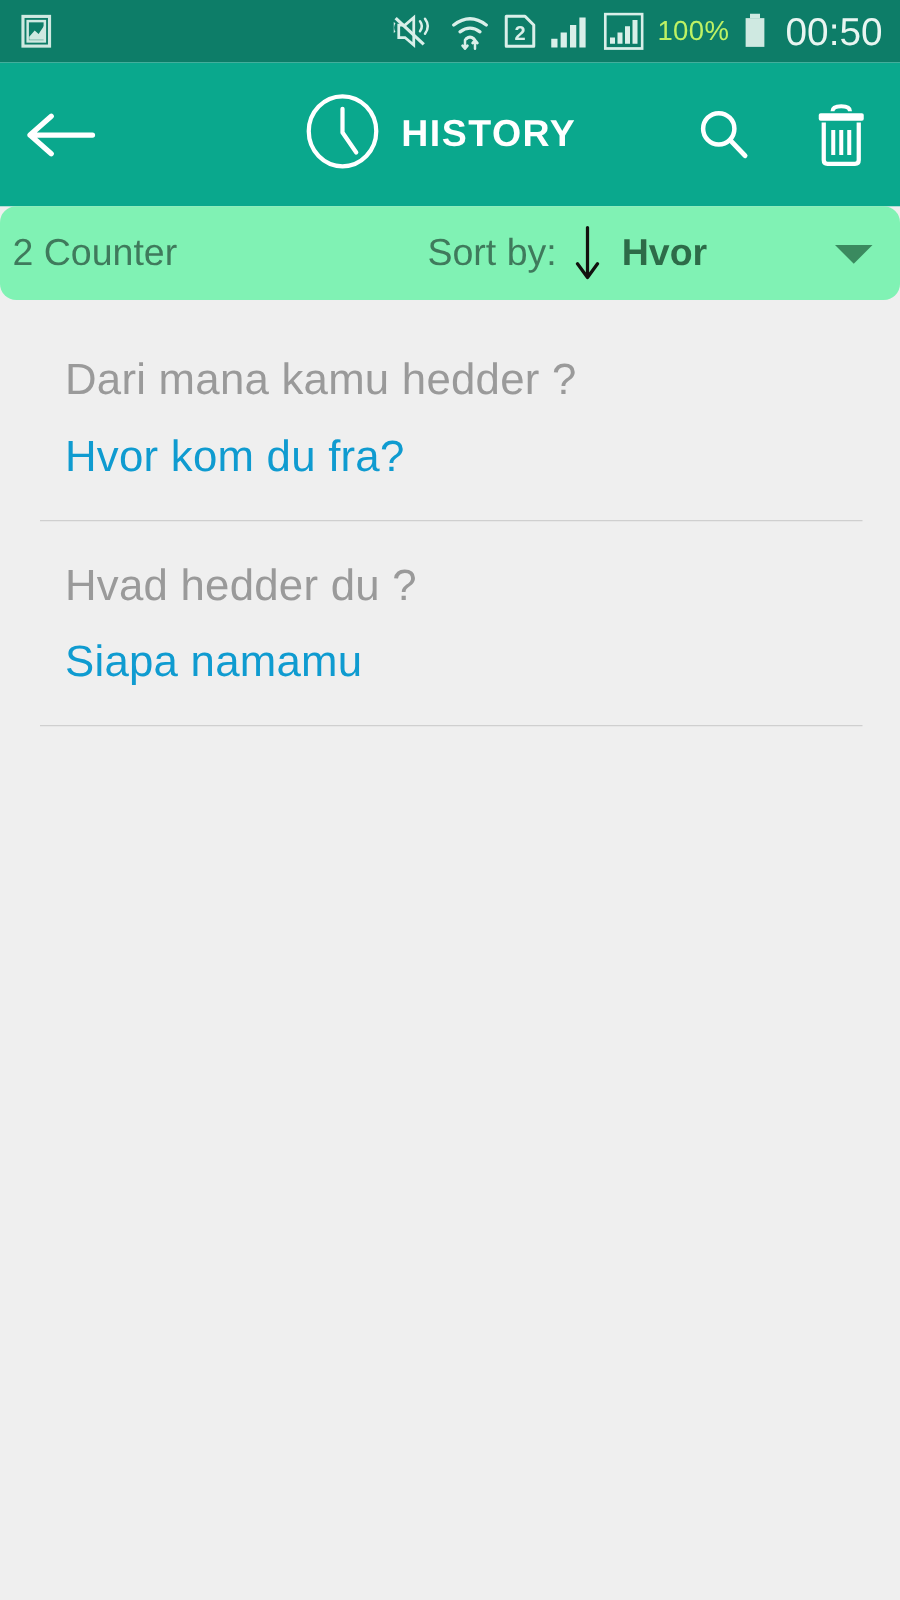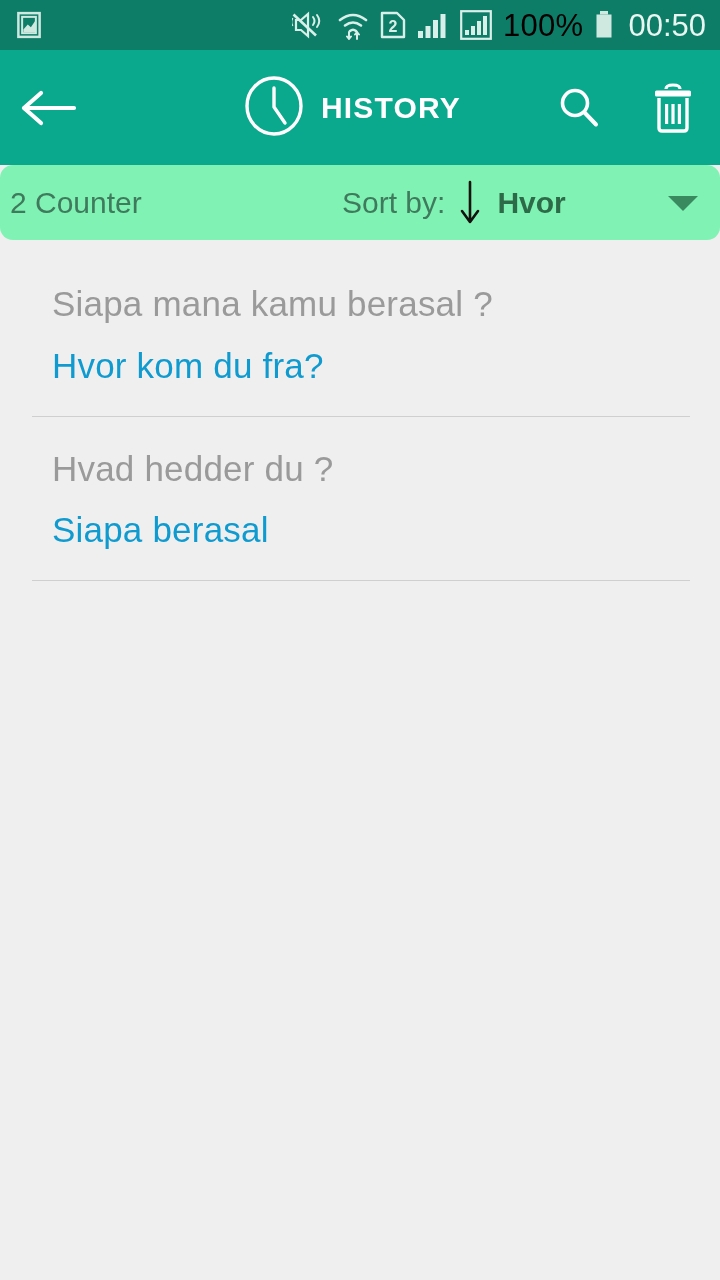--- a/index.html
+++ b/index.html
@@ -18,21 +18,21 @@
     display:flex; align-items:center;
     padding:0 14px;
   }
   .status-left{ display:flex; align-items:center; }
   .status-right{
     margin-left:auto;
     display:flex; align-items:center; gap:11px;
   }
   .sb-icon{ display:flex; align-items:center; justify-content:center; }
   .sb-text{
-    color:#000000; font-size:31px; letter-spacing:.3px;
+    color:#bef264; font-size:22px; letter-spacing:.3px;
     font-weight:400; line-height:1;
   }
   .sb-clock{
     color:#e8f5f1; font-size:31px; font-weight:400;
     line-height:1; margin-left:3px;
   }
 
   
   .app-bar{
     height:115px; width:100%;
@@ -237,24 +237,24 @@
   <span class="sort-caret">
     <svg width="34" height="24" viewBox="0 0 34 24">
       <path d="M2 5 L32 5 L17 20 Z" fill="#3a8a5f"></path>
     </svg>
   </span>
 </div>
 
 <div class="list">
 
   <div class="list-item">
-    <div class="item-source">Siapa mana kamu berasal ?</div>
+    <div class="item-source">Dari mana kamu hedder ?</div>
     <div class="item-target">Hvor kom du fra?</div>
   </div>
   <div class="divider"></div>
 
   <div class="list-item">
     <div class="item-source">Hvad hedder du ?</div>
-    <div class="item-target">Siapa berasal</div>
+    <div class="item-target">Siapa namamu</div>
   </div>
   <div class="divider"></div>
 
 </div>
 
 </body></html>

